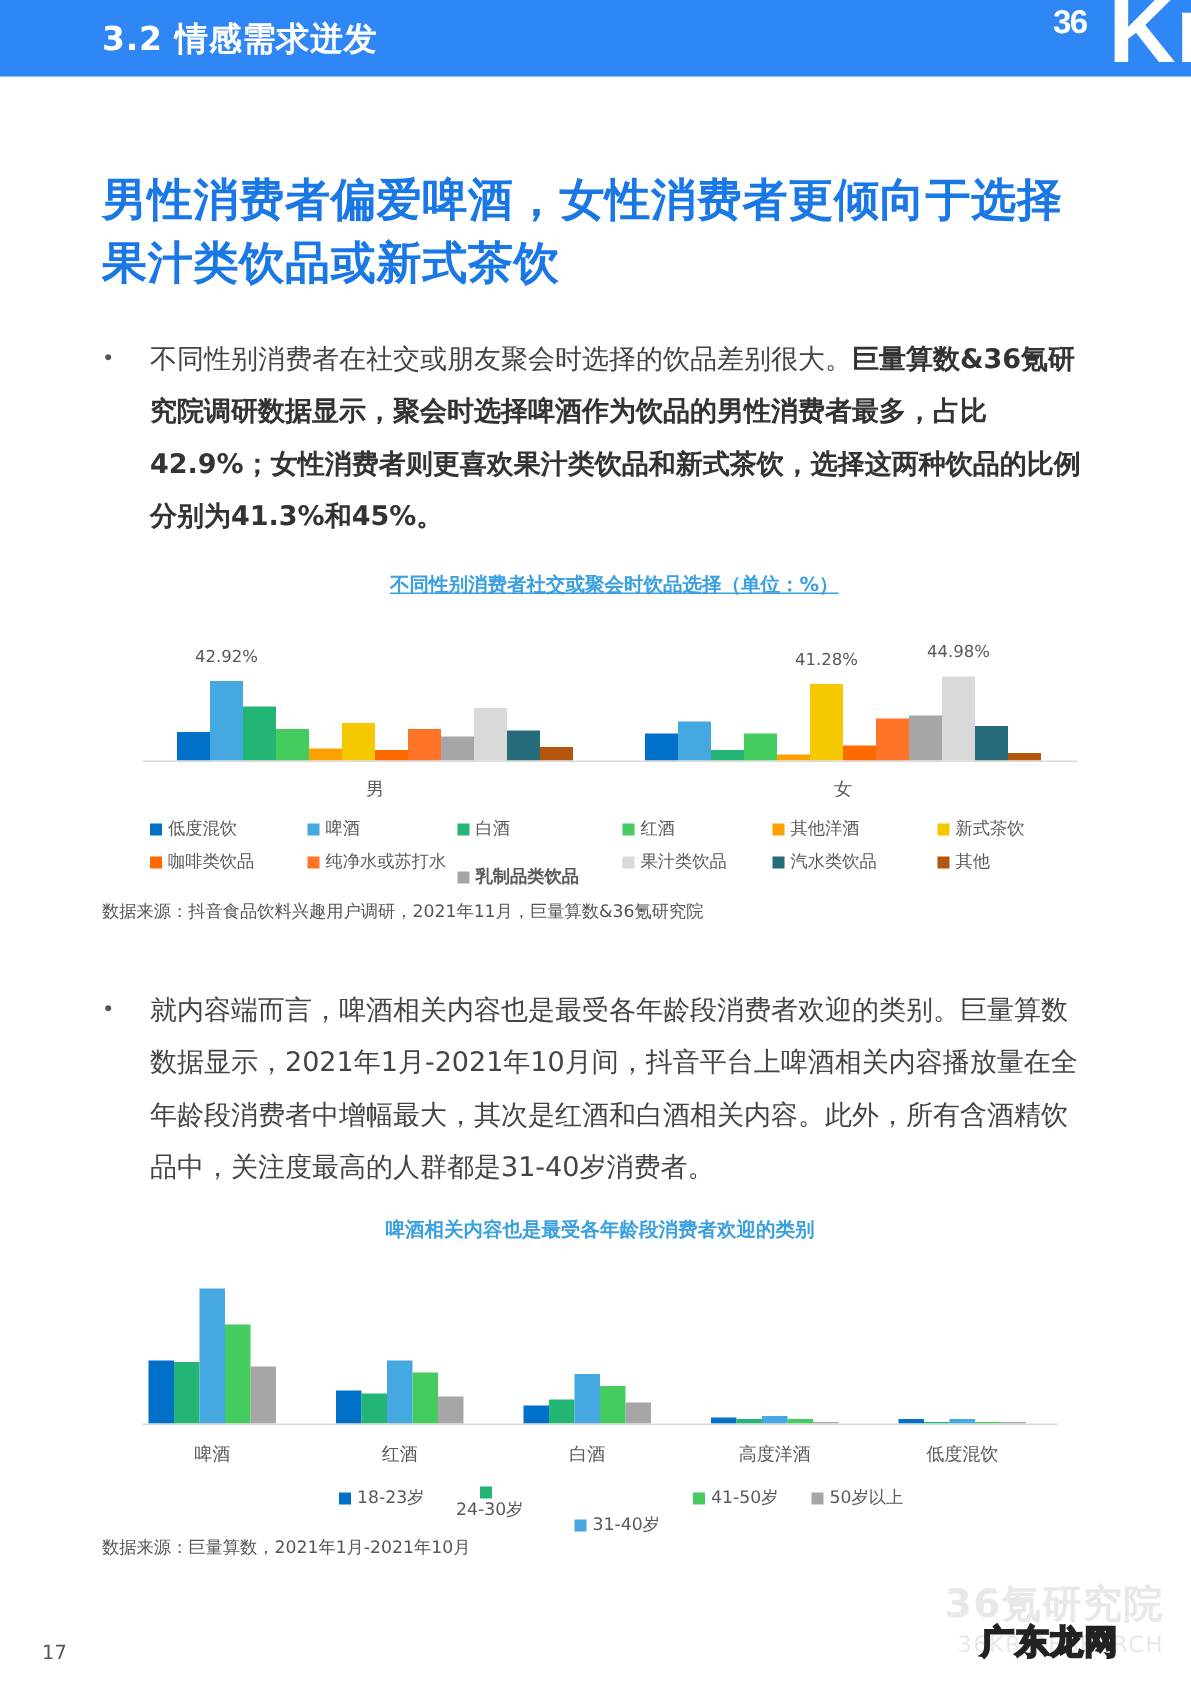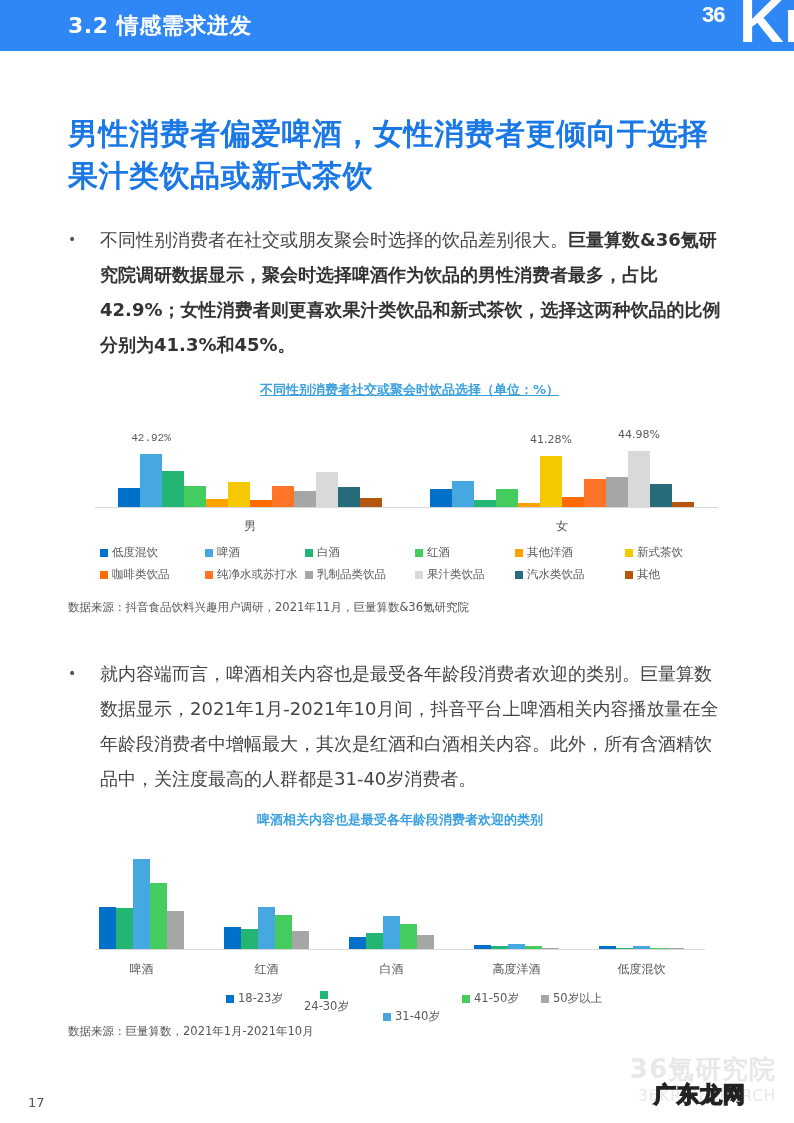--- a/index.html
+++ b/index.html
@@ -75,21 +75,21 @@
     <div class="bar" style="left: 379px; width: 22px; height: 6.7925px; background: rgb(34, 181, 115);"></div>
     <div class="bar" style="left: 401px; width: 22px; height: 18.031px; background: rgb(68, 204, 94);"></div>
     <div class="bar" style="left: 423px; width: 22px; height: 3.705px; background: rgb(255, 162, 0);"></div>
     <div class="bar" style="left: 445px; width: 22px; height: 50.9808px; background: rgb(245, 200, 0);"></div>
     <div class="bar" style="left: 467px; width: 22px; height: 9.88px; background: rgb(255, 106, 0);"></div>
     <div class="bar" style="left: 489px; width: 22px; height: 27.7875px; background: rgb(255, 116, 39);"></div>
     <div class="bar" style="left: 511px; width: 22px; height: 30.2575px; background: rgb(166, 166, 166);"></div>
     <div class="bar" style="left: 533px; width: 22px; height: 55.5503px; background: rgb(217, 217, 217);"></div>
     <div class="bar" style="left: 555px; width: 22px; height: 22.8475px; background: rgb(37, 107, 122);"></div>
     <div class="bar" style="left: 577px; width: 22px; height: 4.94px; background: rgb(181, 86, 15);"></div>
-    <div class="bar-label" style="left: 26px; bottom: 63.0062px; font-family: Liberation Mono, monospace;">42.92%</div>
+    <div class="bar-label" style="left: 26px; bottom: 63.0062px;">42.92%</div>
     <div class="bar-label" style="left: 426px; bottom: 60.9808px;">41.28%</div>
     <div class="bar-label" style="left: 514px; bottom: 65.5503px;">44.98%</div>
   </div>
 <div class="baseline" style="left:95px; top:507px; width:623px;"></div>
 <div id="chart1-cats">
     <div class="cat-label" style="left: 210px; top: 518px;">男</div>
     <div class="cat-label" style="left: 522px; top: 518px;">女</div>
   </div>
 <div class="legend" id="chart1-legend" style="left:100px; top:545px; width:620px; height:40px;">
     <div class="legend-item" style="left: 0px; top: 0px;">
@@ -117,21 +117,21 @@
       <span>新式茶饮</span>
     </div>
     <div class="legend-item" style="left: 0px; top: 22px;">
       <span class="legend-swatch" style="background: rgb(255, 106, 0);"></span>
       <span>咖啡类饮品</span>
     </div>
     <div class="legend-item" style="left: 105px; top: 22px;">
       <span class="legend-swatch" style="background: rgb(255, 116, 39);"></span>
       <span>纯净水或苏打水</span>
     </div>
-    <div class="legend-item" style="left: 205px; top: 22px;">
+    <div class="legend-item" style="left: 205px; top: 32px; font-weight: bold;">
       <span class="legend-swatch" style="background: rgb(166, 166, 166);"></span>
       <span>乳制品类饮品</span>
     </div>
     <div class="legend-item" style="left: 315px; top: 22px;">
       <span class="legend-swatch" style="background: rgb(217, 217, 217);"></span>
       <span>果汁类饮品</span>
     </div>
     <div class="legend-item" style="left: 415px; top: 22px;">
       <span class="legend-swatch" style="background: rgb(37, 107, 122);"></span>
       <span>汽水类饮品</span>

